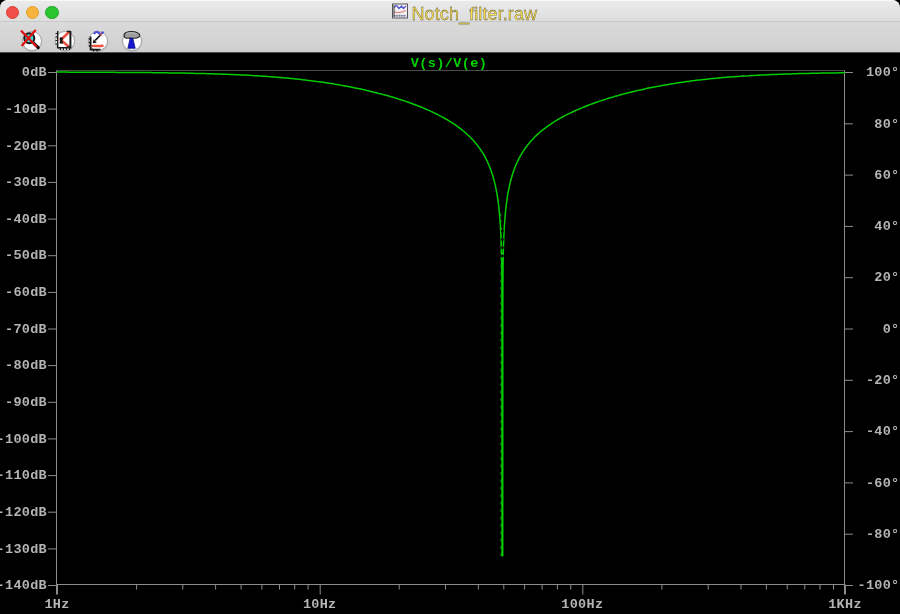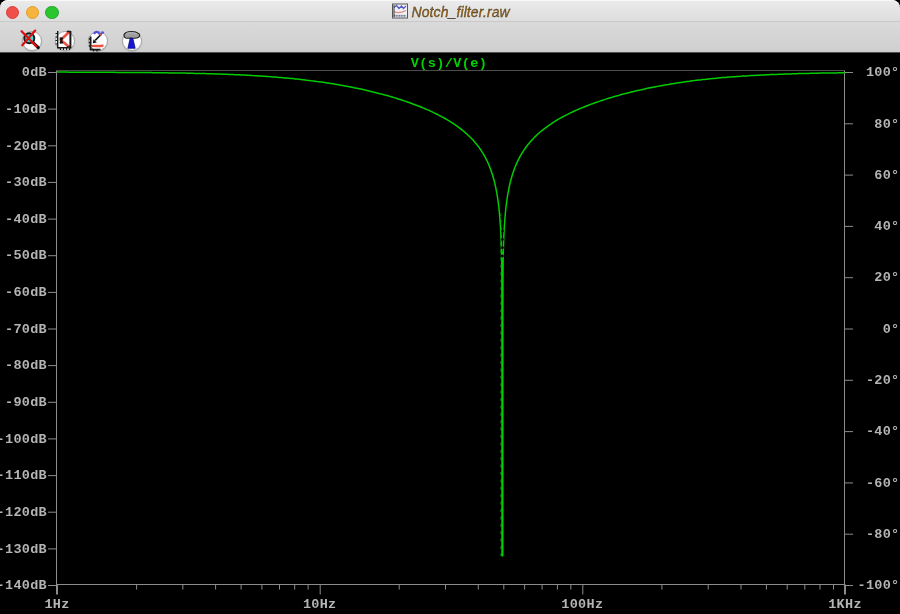--- a/index.html
+++ b/index.html
@@ -8,21 +8,21 @@
 background:linear-gradient(#ebebeb,#dddddd);border-radius:8px 8px 0 0;
 box-shadow:inset 0 1px 0 #f8f8f8;}
 #tb-sep{position:absolute;left:0;top:21px;width:900px;height:1px;background:#c9c9c9;}
 #toolbar{position:absolute;left:0;top:22px;width:900px;height:30px;
 background:linear-gradient(#dadada,#cfcfcf);}
 #tb-bot{position:absolute;left:0;top:52px;width:900px;height:1px;background:#4f4f4f;}
 .tl{position:absolute;top:5.5px;width:11.5px;height:11.5px;border-radius:50%;}
 #tl-r{left:5.8px;background:#f04f49;border:0.5px solid #dd3e36;}
 #tl-y{left:25.5px;background:#f6b43f;border:0.5px solid #e09e26;}
 #tl-g{left:45.2px;background:#2dc52f;border:0.5px solid #1ca926;}
-#title{position:absolute;left:411.5px;top:3.5px;font-size:14px;color:#a16207;letter-spacing:0.1px;font-style:italic;-webkit-text-stroke:0.3px #363636;}
+#title{position:absolute;left:411.5px;top:3.5px;font-size:18px;color:#fde047;letter-spacing:0.1px;-webkit-text-stroke:0.3px #363636;}
 #ticon{position:absolute;left:392px;top:2.5px;}
 .btn{position:absolute;top:31px;width:18px;height:18px;border-radius:50%;
 background:radial-gradient(circle at 50% 35%,#ffffff 55%,#f0f0f0);border:0.5px solid #a8a8a8;
 box-shadow:0 0.5px 1px rgba(0,0,0,0.25);}
 #plot{position:absolute;left:0;top:0;}
 text{font-family:"Liberation Mono",monospace;font-weight:bold;font-size:13.5px;
 fill:#b4b4b4;letter-spacing:0.3px;}
 </style></head>
 <body>
 <div id="win">

